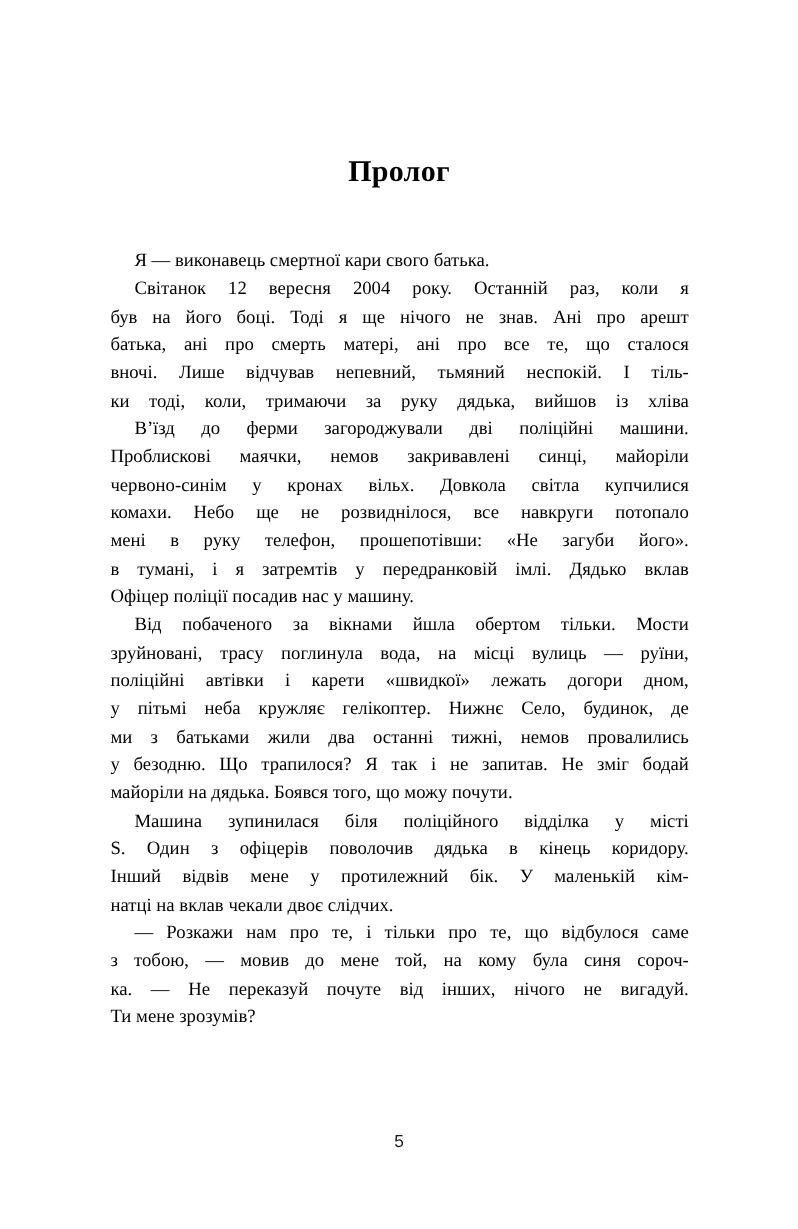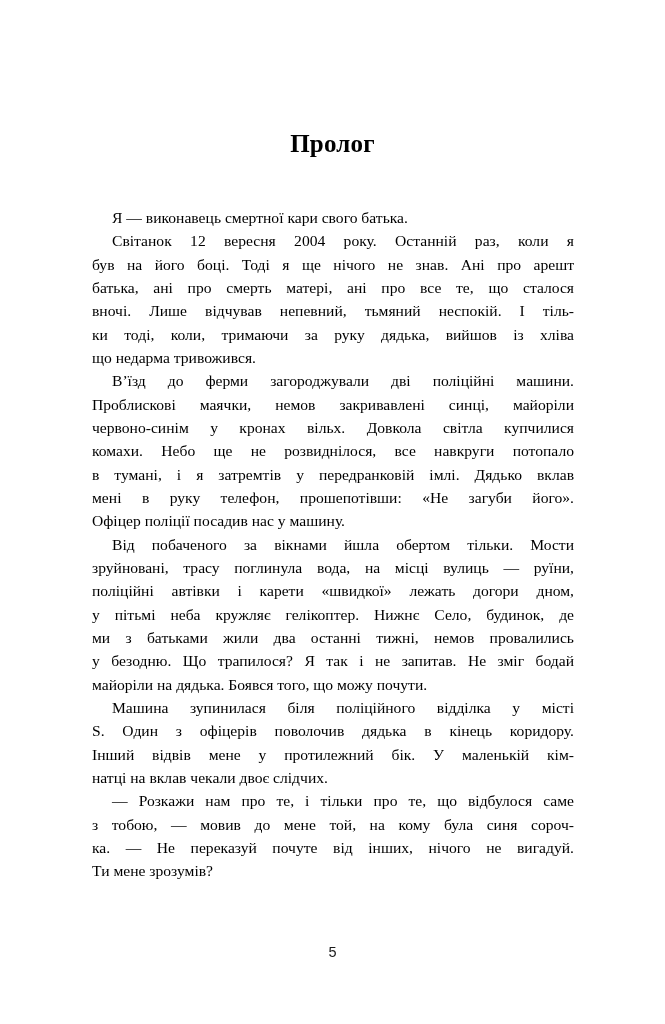--- a/index.html
+++ b/index.html
@@ -95,29 +95,28 @@
   <div class="textblock">
       <p class="para">
         <span class="line indent last">Я — виконавець смертної кари свого батька.</span>
       </p>
       <p class="para">
         <span class="line indent">Світанок 12 вересня 2004 року. Останній раз, коли я</span>
         <span class="line">був на його боці. Тоді я ще нічого не знав. Ані про арешт</span>
         <span class="line">батька, ані про смерть матері, ані про все те, що сталося</span>
         <span class="line">вночі. Лише відчував непевний, тьмяний неспокій. І тіль-</span>
         <span class="line">ки тоді, коли, тримаючи за руку дядька, вийшов із хліва</span>
-        <span class="line last">що недарма тривожився.</span>
       </p>
       <p class="para">
         <span class="line indent">В’їзд до ферми загороджували дві поліційні машини.</span>
         <span class="line">Проблискові маячки, немов закривавлені синці, майоріли</span>
         <span class="line">червоно-синім у кронах вільх. Довкола світла купчилися</span>
         <span class="line">комахи. Небо ще не розвиднілося, все навкруги потопало</span>
+        <span class="line">мені в руку телефон, прошепотівши: «Не загуби його».</span>
         <span class="line">в тумані, і я затремтів у передранковій імлі. Дядько вклав</span>
-        <span class="line">мені в руку телефон, прошепотівши: «Не загуби його».</span>
         <span class="line last">Офіцер поліції посадив нас у машину.</span>
       </p>
       <p class="para">
         <span class="line indent">Від побаченого за вікнами йшла обертом тільки. Мости</span>
         <span class="line">зруйновані, трасу поглинула вода, на місці вулиць — руїни,</span>
         <span class="line">поліційні автівки і карети «швидкої» лежать догори дном,</span>
         <span class="line">у пітьмі неба кружляє гелікоптер. Нижнє Село, будинок, де</span>
         <span class="line">ми з батьками жили два останні тижні, немов провалились</span>
         <span class="line">у безодню. Що трапилося? Я так і не запитав. Не зміг бодай</span>
         <span class="line last">майоріли на дядька. Боявся того, що можу почути.</span>

